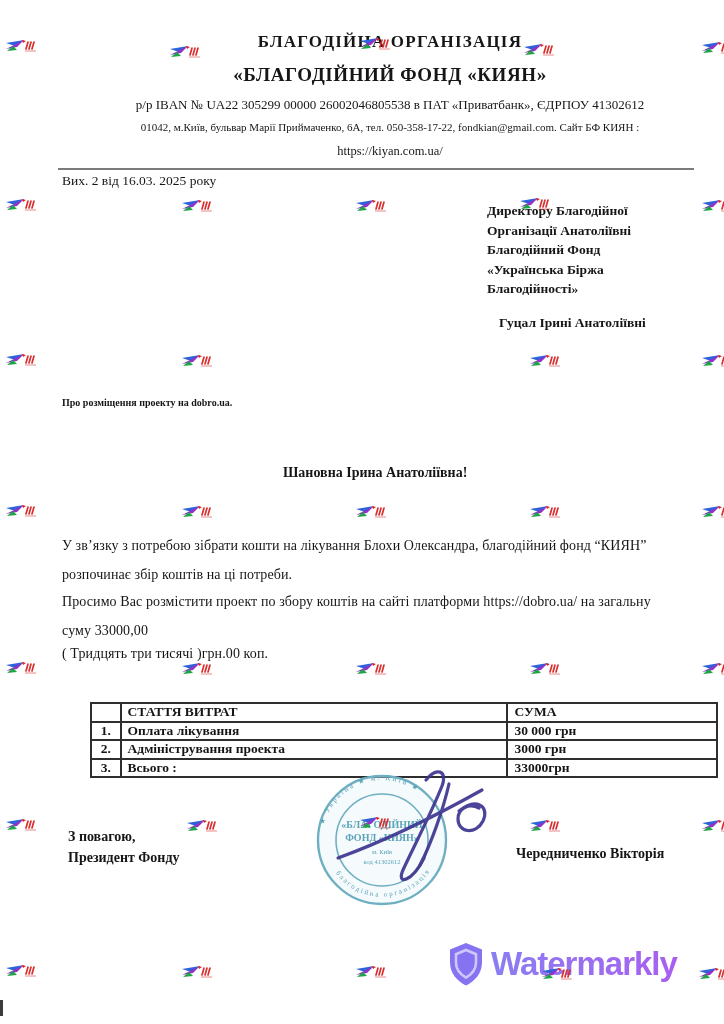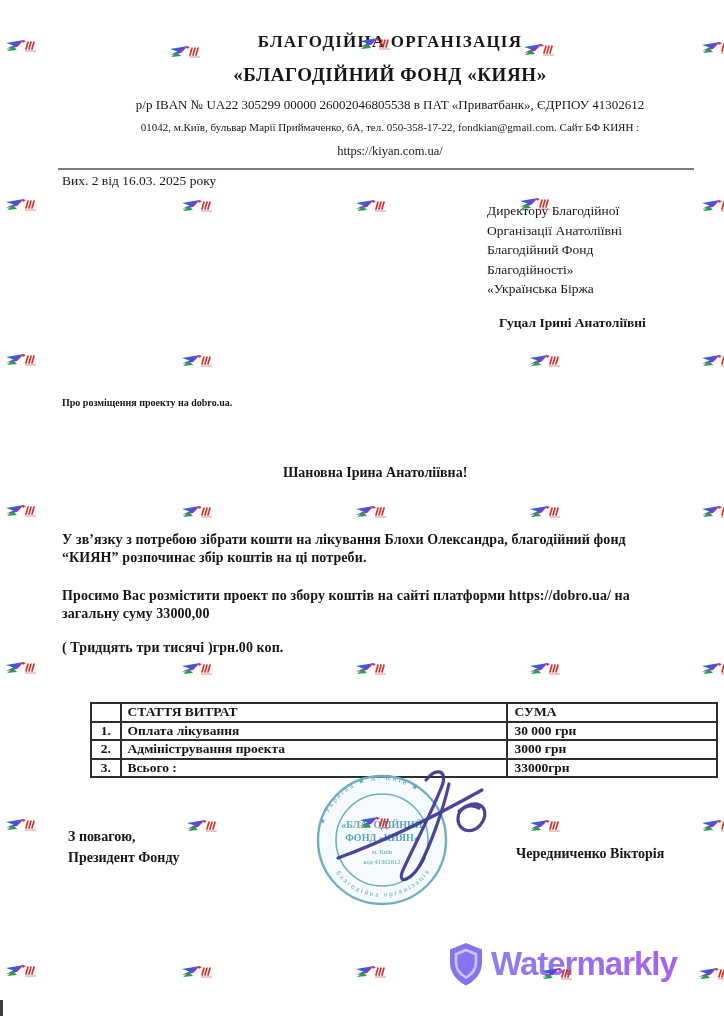--- a/index.html
+++ b/index.html
@@ -12,26 +12,26 @@
   
   .hdr-center{left:56px;width:668px;text-align:center;z-index:1;}
   .org-type{top:32px;font-size:17px;font-weight:bold;letter-spacing:1.2px;}
   .org-name{top:64px;font-size:19px;font-weight:bold;letter-spacing:.6px;}
   .bank-line{top:97px;font-size:13px;}
   .addr-line{top:121px;font-size:11px;}
   .site-line{top:144px;font-size:12.5px;}
   .hdr-rule{top:168px;left:58px;width:636px;border-top:2.5px solid rgba(80,80,80,.75);z-index:1;}
   .ref-line{top:173px;left:62px;font-size:13.5px;z-index:1;}
   
-  .recipient{top:201px;left:487px;width:185px;font-size:13.5px;font-weight:normal;line-height:19.5px;z-index:1;}
+  .recipient{top:201px;left:487px;width:185px;font-size:13.5px;font-weight:bold;line-height:19.5px;z-index:1;}
   .recipient-name{top:315px;left:487px;font-size:13.5px;font-weight:bold;z-index:1;margin-left:12px;}
   
   .subject{top:397px;left:62px;font-size:10px;font-weight:bold;z-index:1;}
   .salutation{top:465px;left:283px;font-size:14px;font-weight:bold;z-index:1;}
-  .para{left:62px;width:610px;font-size:14px;font-weight:bold;line-height:18px;letter-spacing:.1px;z-index:1;}
+  .para{left:62px;width:610px;font-size:14px;font-weight:normal;line-height:29px;letter-spacing:.1px;z-index:1;}
   .para1{top:531px;}
   .para2{top:587px;}
   .para3{top:639px;}
   
   .cost-table{top:702px;left:62px;z-index:1;padding-left:28px;}
   table{border-collapse:collapse;width:628px;}
   td{border:2px solid #2e2e2e;font-size:13.5px;font-weight:bold;padding:0 6px;height:16.5px;white-space:nowrap;}
   td.num{width:24px;text-align:center;padding:0 2px;}
   td.item{width:380px;}
   td.sum{width:200px;}
@@ -55,22 +55,22 @@
   <div class="abs hdr-center bank-line">р/р IBAN № UA22 305299 00000 26002046805538  в ПАТ «Приватбанк», ЄДРПОУ 41302612</div>
   <div class="abs hdr-center addr-line">01042, м.Київ, бульвар Марії Приймаченко, 6А, тел. 050-358-17-22, fondkian@gmail.com. Сайт БФ КИЯН :</div>
   <div class="abs hdr-center site-line">https://kiyan.com.ua/</div>
   <div class="abs hdr-rule"></div>
   <div class="abs ref-line">Вих. 2 від 16.03. 2025 року</div>
 
   <div class="abs recipient">
     <div>Директору Благодійної</div>
     <div>Організації Анатоліївні</div>
     <div>Благодійний Фонд</div>
+    <div>«Українська Біржа</div>
     <div>Благодійності»</div>
-    <div>«Українська Біржа</div>
   </div>
   <div class="abs recipient-name">Гуцал Ірині Анатоліївні</div>
 
   <div class="abs subject">Про розміщення проекту на dobro.ua.</div>
   <div class="abs salutation">Шановна Ірина Анатоліївна!</div>
   <div class="abs para para1">У зв’язку з потребою зібрати кошти на лікування Блохи Олександра, благодійний фонд “КИЯН” розпочинає збір коштів на ці потреби.</div>
   <div class="abs para para2">Просимо Вас розмістити проект по збору коштів на сайті платформи  https://dobro.ua/  на загальну суму 33000,00</div>
   <div class="abs para para3">( Тридцять три  тисячі )грн.00 коп.</div>
 
   <div class="abs cost-table">

